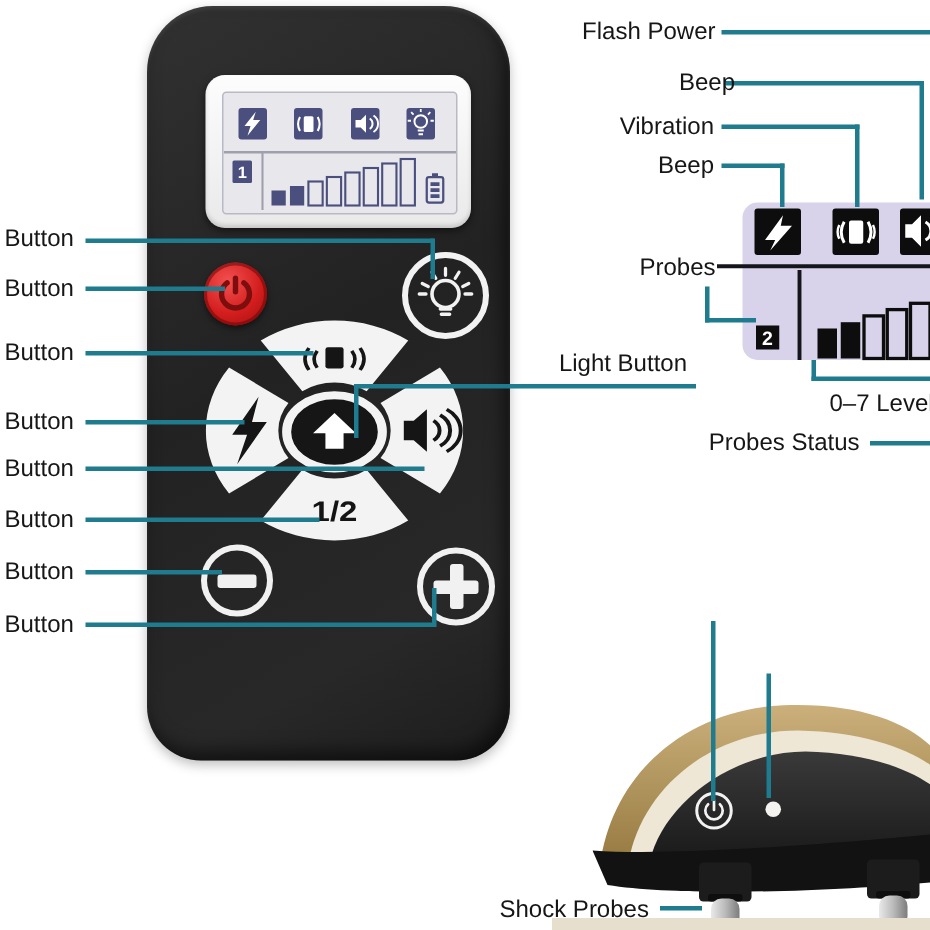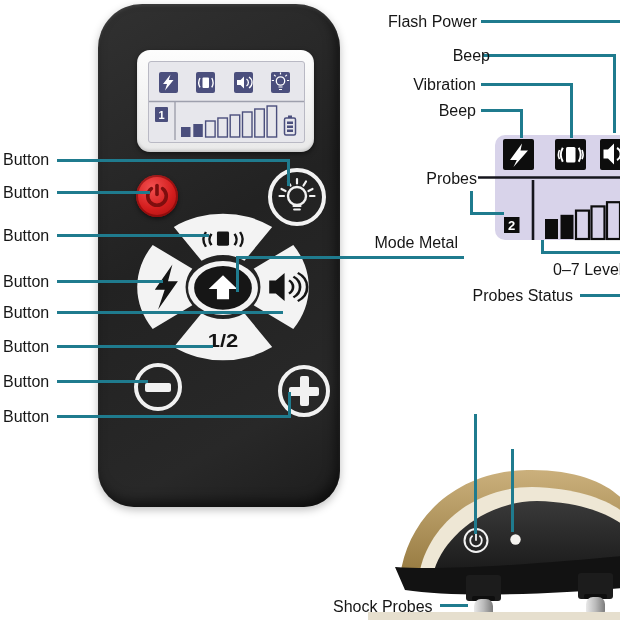--- a/index.html
+++ b/index.html
@@ -246,18 +246,18 @@
   <div class="lbl" style="left:3px;top:304px">Button</div>
   <div class="lbl" style="left:3px;top:338px">Button</div>
   <div class="lbl" style="left:3px;top:373px">Button</div>
   <div class="lbl" style="left:3px;top:408px">Button</div>
 
   <div class="lbl" style="right:143px;top:13px">Flash Power</div>
   <div class="lbl" style="right:130px;top:47px">Beep</div>
   <div class="lbl" style="right:144px;top:76px">Vibration</div>
   <div class="lbl" style="right:144px;top:102px">Beep</div>
   <div class="lbl" style="right:143px;top:170px">Probes</div>
-  <div class="lbl" style="right:162px;top:234px">Mode Metal</div>
+  <div class="lbl" style="right:162px;top:234px">Light Button</div>
   <div class="lbl" style="left:553px;top:261px">0–7 Level</div>
   <div class="lbl" style="right:47px;top:287px">Probes Status</div>
 
   <div class="lbl" style="left:333px;top:598px">Shock Probes</div>
 </div>
 
 </body></html>

